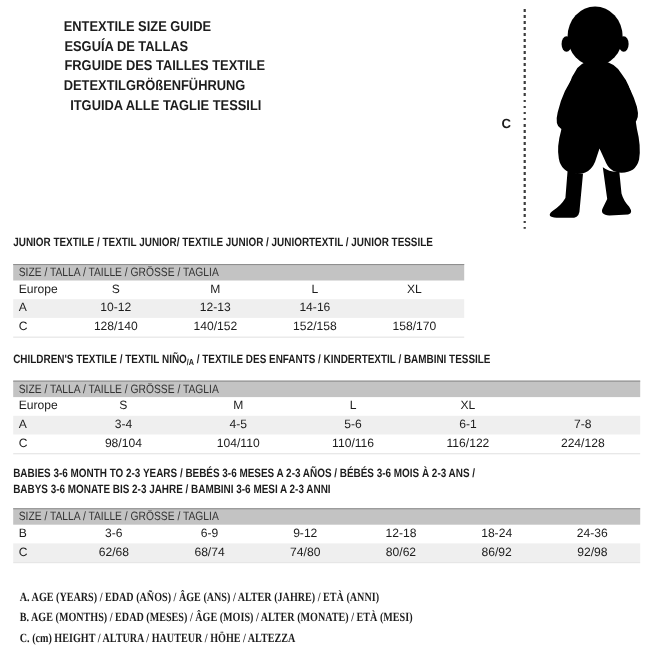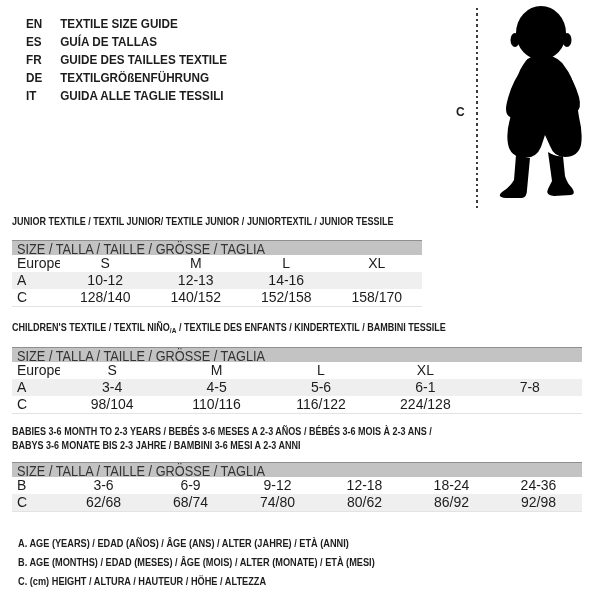--- a/index.html
+++ b/index.html
@@ -6,21 +6,21 @@
   body {
     width: 600px; height: 600px;
     background: #ffffff;
     font-family: "Liberation Sans", sans-serif;
     color: #1c1c1c;
     position: relative;
     overflow: hidden;
   }
 
   
-  .lang-list { position: absolute; top: 15px; left: 26px; }
+  .lang-list { position: absolute; top: 15px; left: 40px; text-align: right; }
   .lang-row {
     display: flex; height: 18px; line-height: 18px;
     font-weight: bold; font-size: 13px;
     transform: scaleX(0.9); transform-origin: 0 0; white-space: nowrap;
   }
   .lang-code { width: 38px; flex: 0 0 38px; }
 
   
   .figure-line {
     position: absolute; left: 476px; top: 8px; width: 2px; height: 200px;
@@ -44,33 +44,33 @@
     transform: scaleX(0.82); transform-origin: 0 0; white-space: nowrap;
   }
   .tbl-title sub { font-size: 8px; vertical-align: baseline; position: relative; bottom: -2px; }
 
   #section-junior   .size-table { margin-top: 12px; }
   #section-children .size-table { margin-top: 11px; }
   #section-babies   .size-table { margin-top: 10px; }
 
   .bar {
     background: #c3c3c3; border-top: 1px solid #8f8f8f;
-    height: 15px; line-height: 15px; font-size: 15px; color: #333;
+    height: 15px; line-height: 15px; font-size: 11px; color: #333;
     padding-left: 5px; box-sizing: border-box;
   }
   .bar-inner { transform: scaleX(0.85); transform-origin: 0 0; white-space: nowrap; display: block; }
 
   .rows { border-bottom: 1px solid #e3e3e3; }
-  .trow { display: grid; height: 17px; line-height: 17px; font-size: 14px; }
+  .trow { display: grid; height: 17px; line-height: 17px; font-size: 11px; }
   .trow:nth-child(even) { background: #efefef; }
   .cell { text-align: center; overflow: hidden; }
   .cell.label { text-align: left; padding-left: 5px; }
 
   
-  .footnotes { position: absolute; left: 18px; top: 534px; }
+  .footnotes { position: absolute; left: 18px; top: 534px; font-family: Liberation Serif, serif; }
   .footnote {
     font-weight: bold; font-size: 11.5px; line-height: 19px;
     transform: scaleX(0.8); transform-origin: 0 0; white-space: nowrap;
   }
 </style>
 </head>
 <body>
 
 <div class="lang-list">
     <div class="lang-row">
@@ -163,20 +163,21 @@
           <div class="cell label">A</div>
           <div class="cell">3-4</div>
           <div class="cell">4-5</div>
           <div class="cell">5-6</div>
           <div class="cell">6-1</div>
           <div class="cell">7-8</div>
         </div>
         <div class="trow" style="grid-template-columns: 48px repeat(5, 1fr);">
           <div class="cell label">C</div>
           <div class="cell">98/104</div>
+          <div class="cell">104/110</div>
           <div class="cell">110/116</div>
           <div class="cell">116/122</div>
           <div class="cell">224/128</div>
         </div>
       </div>
   </div>
 </div>
 
 <div class="size-section" id="section-babies">
   <div class="tbl-title">

